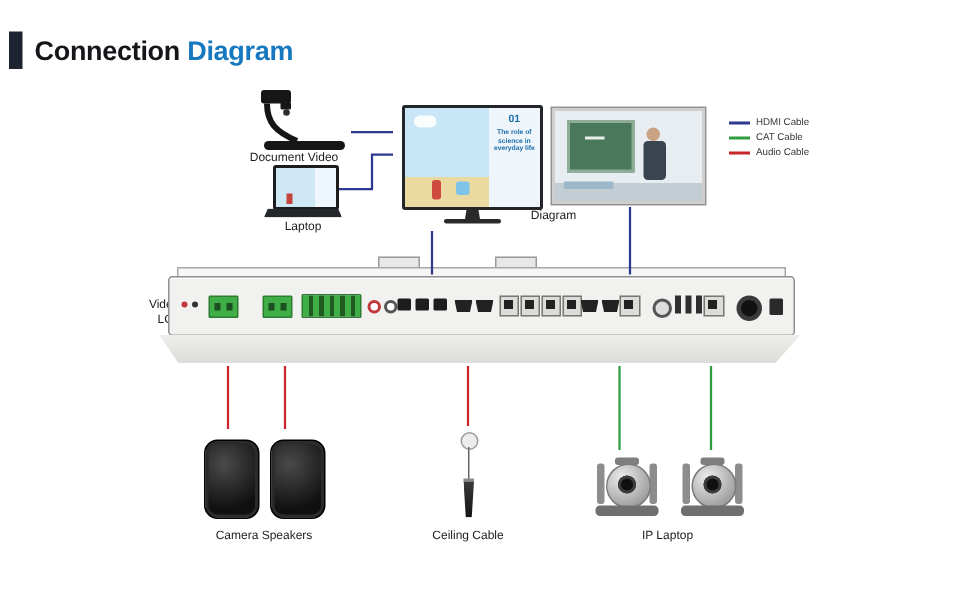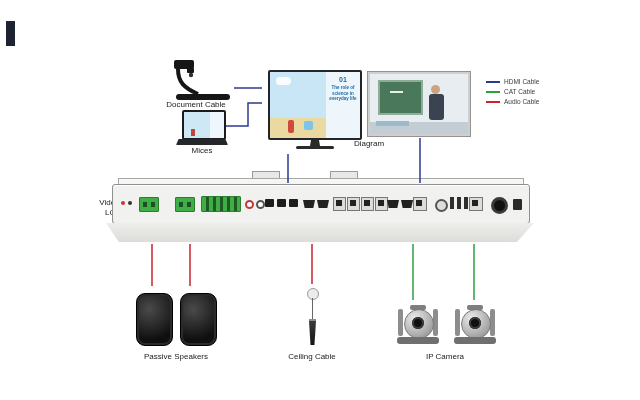--- a/index.html
+++ b/index.html
@@ -105,20 +105,24 @@
 
   .wires{position:absolute;left:0;top:0;pointer-events:none;}
   .wires path{fill:none;stroke-width:1.5;}
 </style>
 </head>
 <body>
 
 <div class="canvas">
 
   <div class="hbar"></div>
+  <div class="title">
+    <span>Connection</span>
+    <span style="color: rgb(22, 121, 192);">Diagram</span>
+  </div>
 
   <div class="legend">
     <div class="legend-row">
       <div class="legend-swatch" style="background: rgb(43, 57, 144);"></div>
       <div class="legend-label">HDMI Cable</div>
     </div>
     <div class="legend-row">
       <div class="legend-swatch" style="background: rgb(47, 158, 63);"></div>
       <div class="legend-label">CAT Cable</div>
     </div>
@@ -130,30 +134,30 @@
 
   <div class="doccam">
     <svg width="66" height="44" viewBox="0 0 66 44">
       <rect x="6" y="2" width="20" height="9" rx="2" fill="#161616"></rect>
       <rect x="19" y="10" width="7" height="5" rx="1" fill="#161616"></rect>
       <circle cx="23" cy="17" r="2.2" fill="#2e2e2e"></circle>
       <path d="M10,11 C10,24 16,30 30,36" stroke="#161616" stroke-width="4" fill="none"></path>
       <rect x="8" y="36" width="54" height="6" rx="3" fill="#161616"></rect>
     </svg>
   </div>
-  <div class="label" style="left:148px;top:100px;width:96px;">Document Cable</div>
+  <div class="label" style="left:148px;top:100px;width:96px;">Document Video</div>
 
   <div class="laptop">
     <div class="laptop-screen">
       <div class="laptop-panel"></div>
       <div class="laptop-fig"></div>
     </div>
     <div class="laptop-base"></div>
   </div>
-  <div class="label" style="left:176px;top:146px;width:52px;">Mices</div>
+  <div class="label" style="left:176px;top:146px;width:52px;">Laptop</div>
 
   <div class="display1">
     <div class="d1-frame">
       <div class="d1-screen">
         <div class="d1-cloud"></div>
         <div class="d1-ground"></div>
         <div class="d1-fig"></div>
         <div class="d1-shape"></div>
         <div class="d1-panel">
           <div class="d1-num">01</div>
@@ -207,21 +211,21 @@
     <div class="port vent" style="left:344px;top:12px;"></div>
     <div class="port vent" style="left:351px;top:12px;"></div>
     <div class="port rj45 big" style="left:356px;top:12px;"></div>
     <div class="port powerring" style="left:378px;top:12px;"></div>
     <div class="port switch" style="left:400px;top:14px;"></div>
   </div>
   <div class="vs-body"></div>
 
   <div class="speaker" style="left:136px;"></div>
   <div class="speaker" style="left:180px;"></div>
-  <div class="label" style="left:130px;top:352px;width:92px;">Passive Speakers</div>
+  <div class="label" style="left:130px;top:352px;width:92px;">Camera Speakers</div>
 
   <div class="cmic">
     <div class="cmic-ball"></div>
     <div class="cmic-stem"></div>
     <div class="cmic-ring"></div>
     <div class="cmic-body"></div>
   </div>
   <div class="label" style="left:270px;top:352px;width:84px;">Ceiling Cable</div>
 
   <div class="ipcam" style="left:395px;">
@@ -233,21 +237,21 @@
     <div class="cam-base"></div>
   </div>
   <div class="ipcam" style="left:452px;">
     <div class="cam-handle"></div>
     <div class="cam-armL"></div>
     <div class="cam-armR"></div>
     <div class="cam-sphere"></div>
     <div class="cam-lens"></div>
     <div class="cam-base"></div>
   </div>
-  <div class="label" style="left:400px;top:352px;width:90px;">IP Camera</div>
+  <div class="label" style="left:400px;top:352px;width:90px;">IP Laptop</div>
 
   <svg class="wires" width="640" height="400">
     <defs>
       <marker id="ah-hdmi" markerUnits="userSpaceOnUse" markerWidth="8" markerHeight="7" refX="6.5" refY="3" orient="auto">
         <path d="M0,0 L7,3 L0,6 Z" fill="#2b3990"></path>
       </marker>
       <marker id="ah-cat" markerUnits="userSpaceOnUse" markerWidth="8" markerHeight="7" refX="6.5" refY="3" orient="auto">
         <path d="M0,0 L7,3 L0,6 Z" fill="#2f9e3f"></path>
       </marker>
       <marker id="ah-audio" markerUnits="userSpaceOnUse" markerWidth="8" markerHeight="7" refX="6.5" refY="3" orient="auto">

